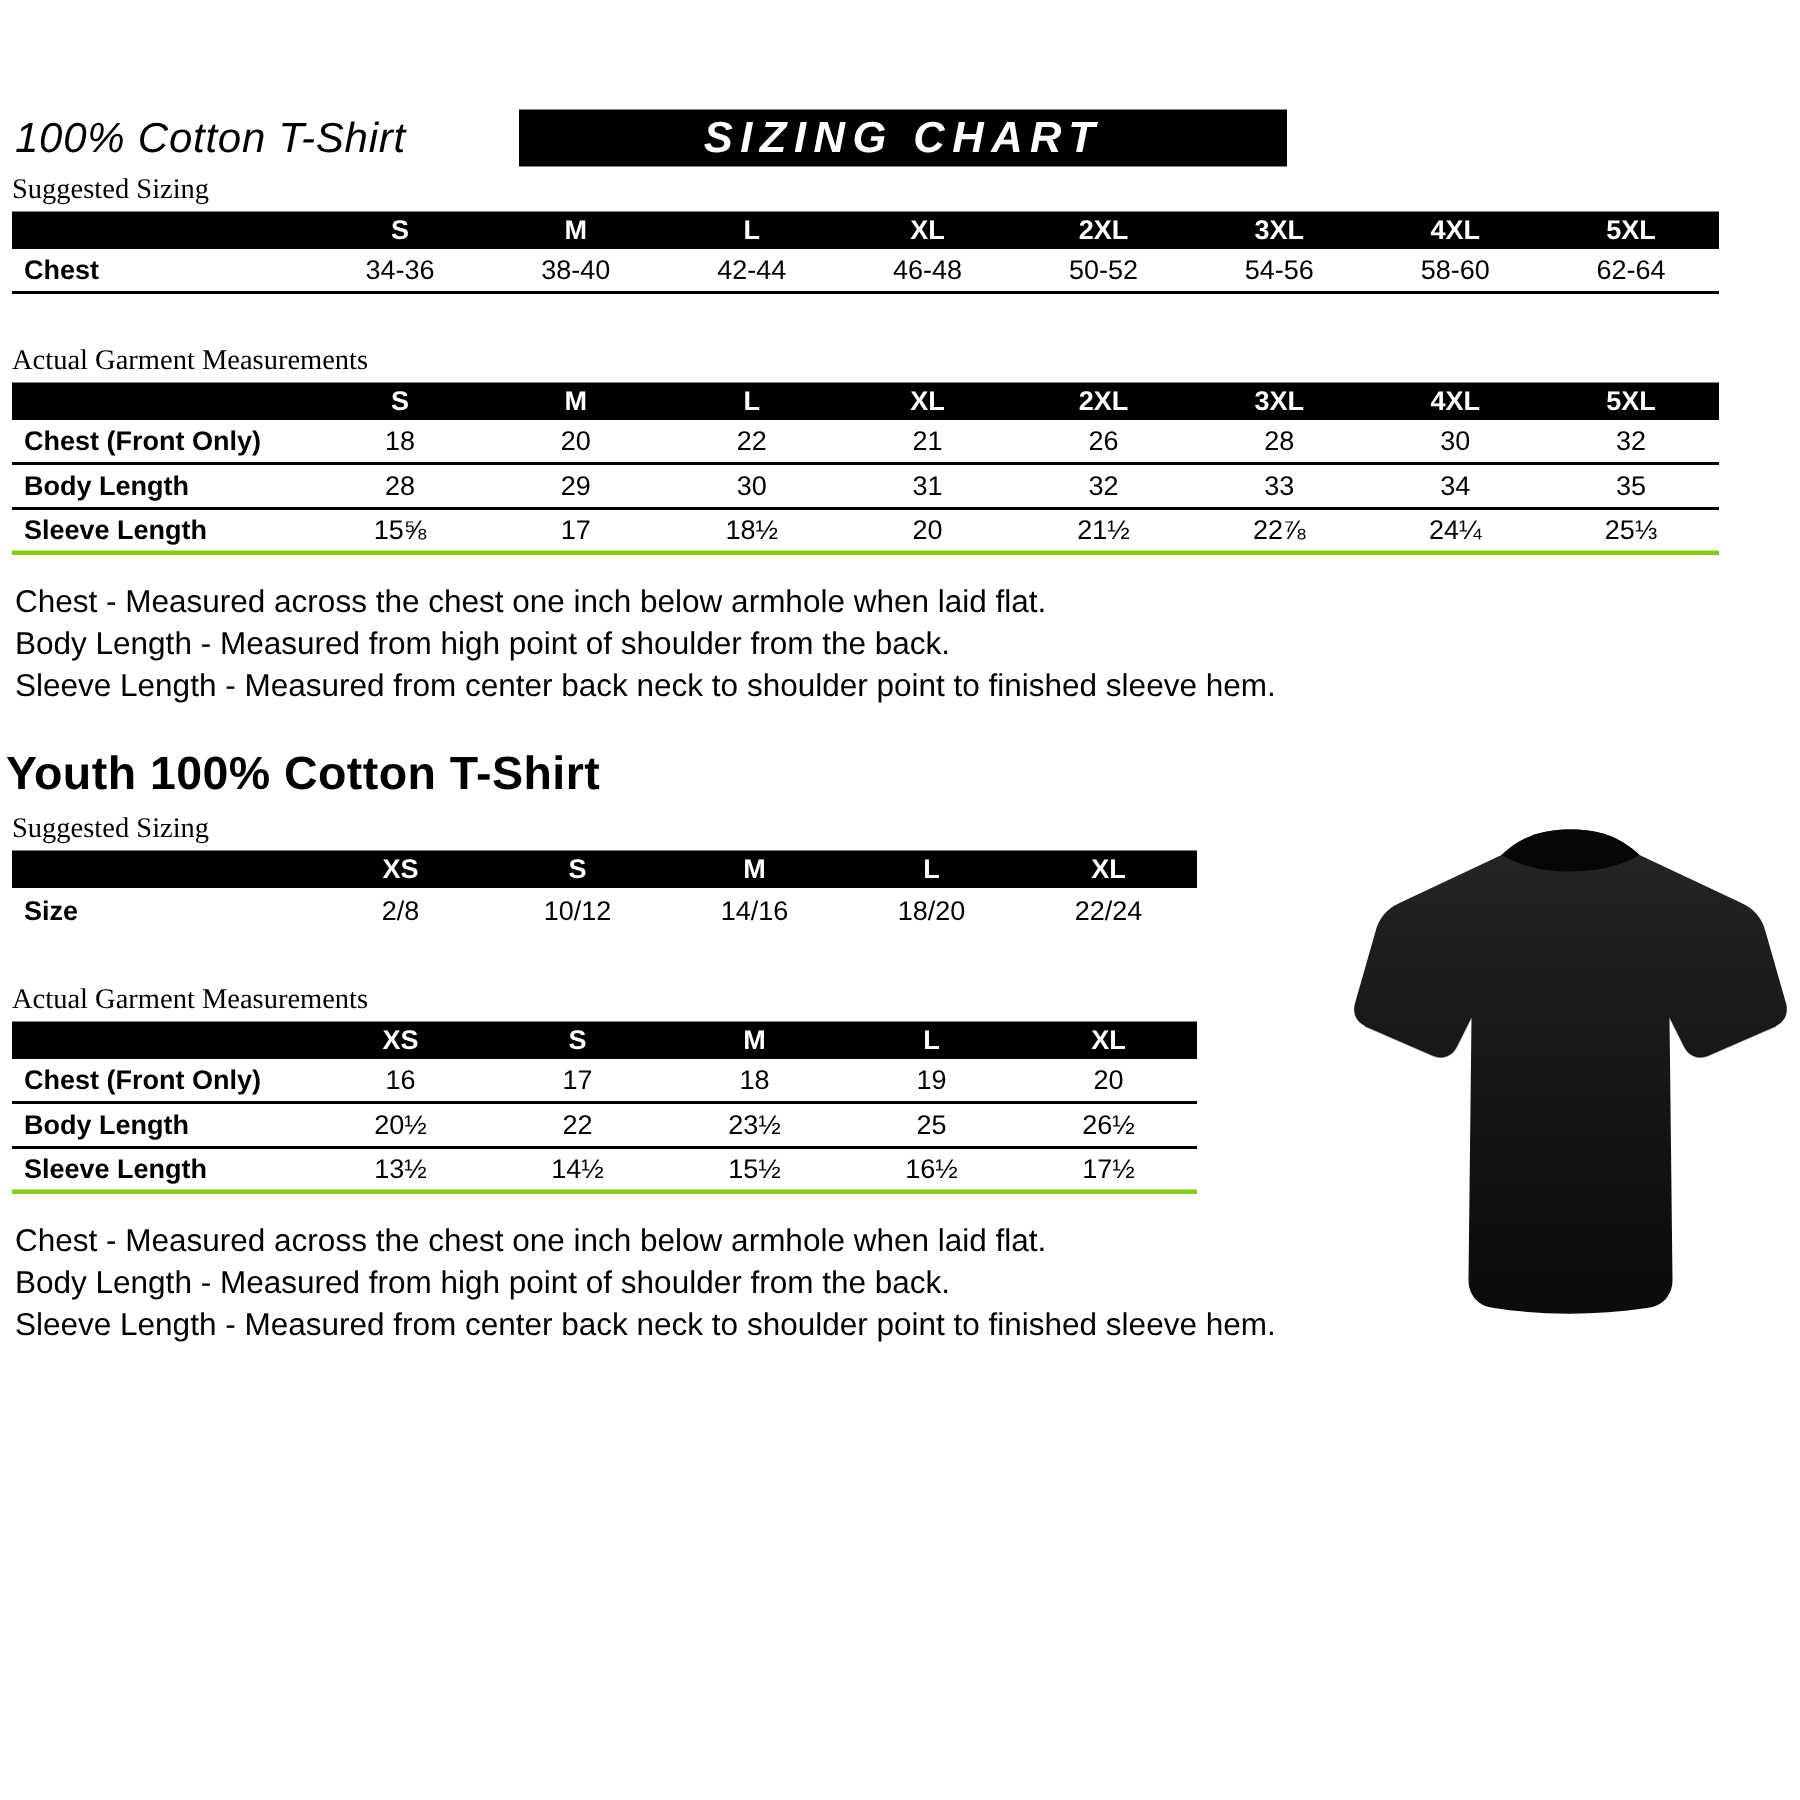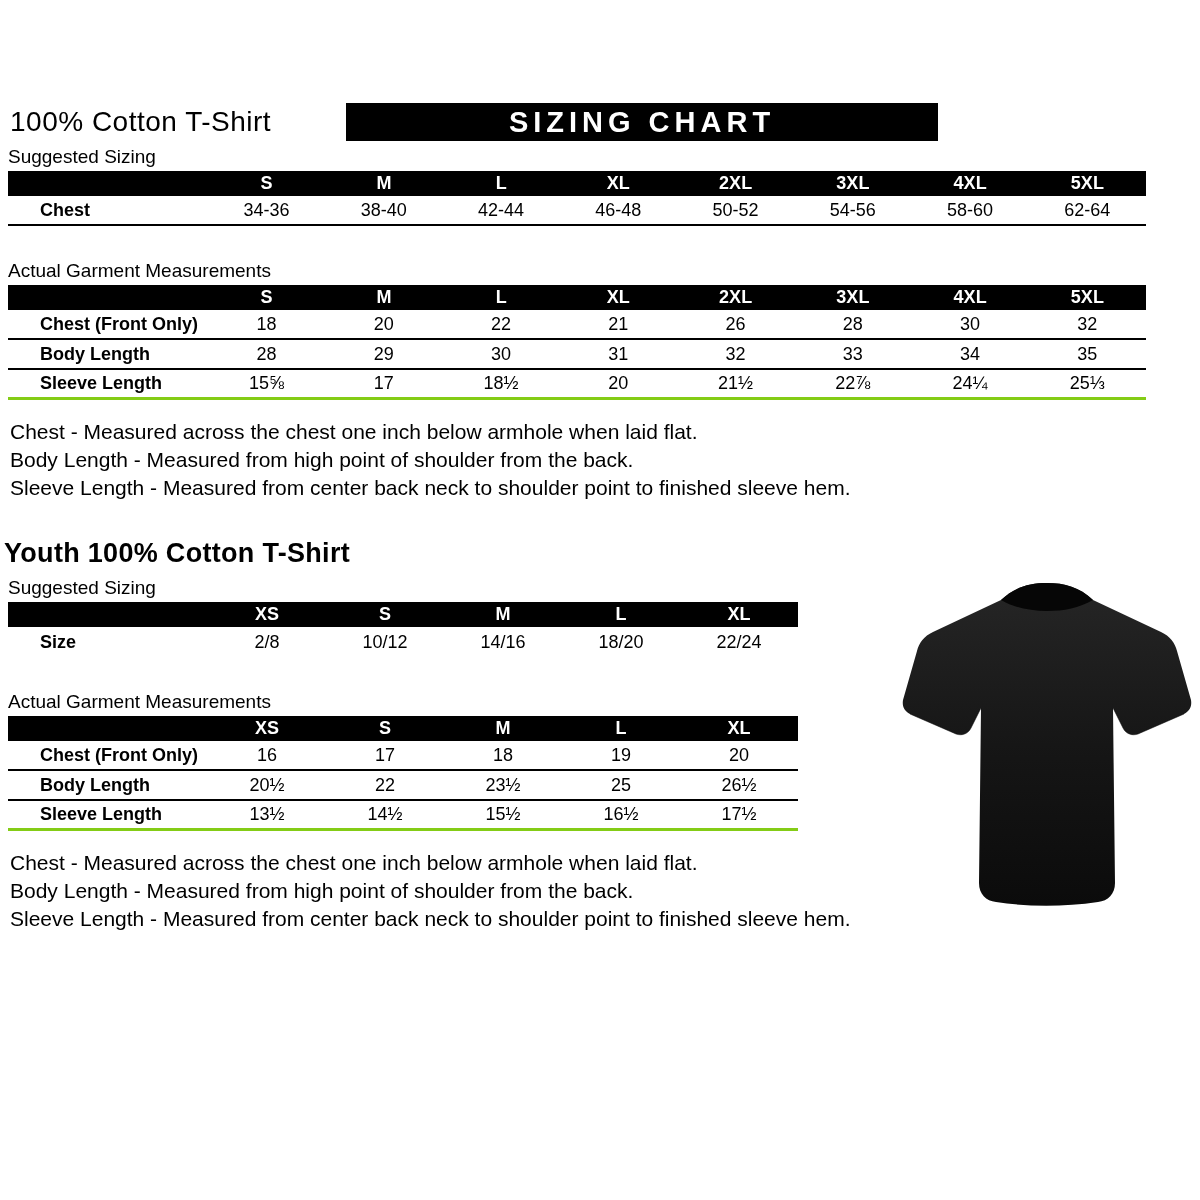--- a/index.html
+++ b/index.html
@@ -6,55 +6,55 @@
   html,body { width:1200px; height:1200px; }
   body {
     background:#ffffff;
     color:#000000;
     font-family:"Liberation Sans", sans-serif;
     position:relative;
     overflow:hidden;
   }
   .page { position:relative; width:1200px; height:1200px; }
 
-  .header-row { display:flex; align-items:center; margin:102px 0 0 10px; height:40px; }
+  .header-row { display:flex; align-items:center; margin:72px 0 0 10px; height:40px;font-style:italic; }
   .title { font-size:28px; font-weight:400; width:336px; letter-spacing:0.5px; }
   .banner {
-    width:592px; height:38px; background:#000; color:#fff;
+    width:512px; height:38px; background:#000; color:#fff;
     font-weight:bold; font-size:29px; letter-spacing:5px;
     display:flex; align-items:center; justify-content:center;
   }
 
-  .section-heading { font-size:19px; margin:4px 0 3px 8px; }
+  .section-heading { font-size:19px; margin:4px 0 3px 8px;font-family:Liberation Serif, serif; }
   .heading-gap { margin-top:34px; }
 
   .tbl { margin-left:8px; }
   .adult-tbl { width:1138px; }
   .youth-tbl { width:790px; }
 
   .trow { display:grid; align-items:center; }
   .adult-tbl .trow { grid-template-columns:200px repeat(8, 1fr); }
   .youth-tbl .trow { grid-template-columns:200px repeat(5, 1fr); }
 
   .thead { background:#000; color:#fff; height:25px; }
   .thead .cell { font-weight:bold; font-size:18px; }
 
   .cell { text-align:center; font-size:18px; }
-  .rlabel { text-align:left; padding-left:8px; font-size:18px;margin-left:24px; }
+  .rlabel { text-align:left; padding-left:8px; font-size:18px; }
   .rlabel .lab { font-weight:bold; }
   .rlabel .suffix { font-weight:700; }
 
   .drow { height:30px; }
   .b-black { border-bottom:2px solid #000; }
   .b-thick { border-bottom:3px solid #84cc16; }
 
   .notes { margin:18px 0 0 10px; }
   .note { font-size:21px; line-height:28px; }
 
-  .youth-title { font-size:27px; font-weight:bold; margin:36px 0 8px 4px; letter-spacing:0.3px; }
+  .youth-title { font-size:31px; font-weight:bold; margin:26px 0 8px 4px; letter-spacing:0.3px; }
 
   .tshirt { position:absolute; left:898px; top:478px; }
 </style>
 </head>
 <body>
 
 <div class="page">
 
   <div class="header-row">
     <div class="title">100% Cotton T-Shirt</div>

